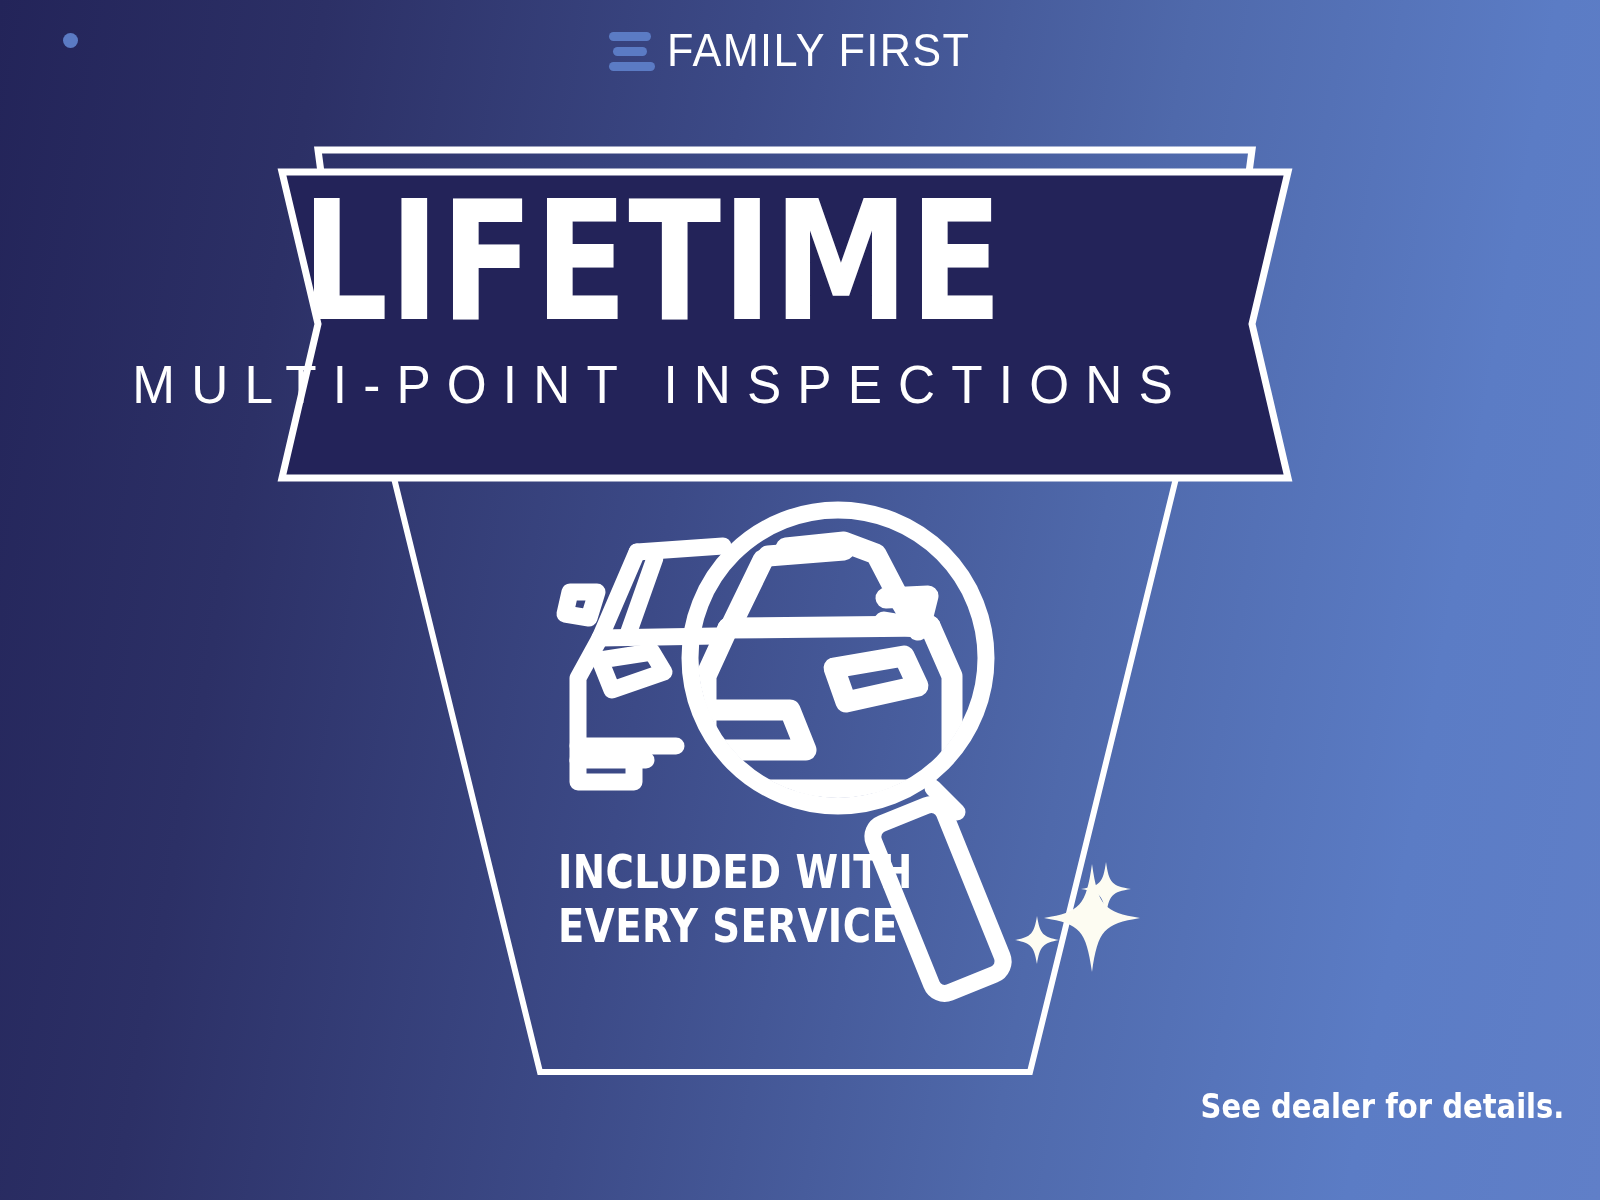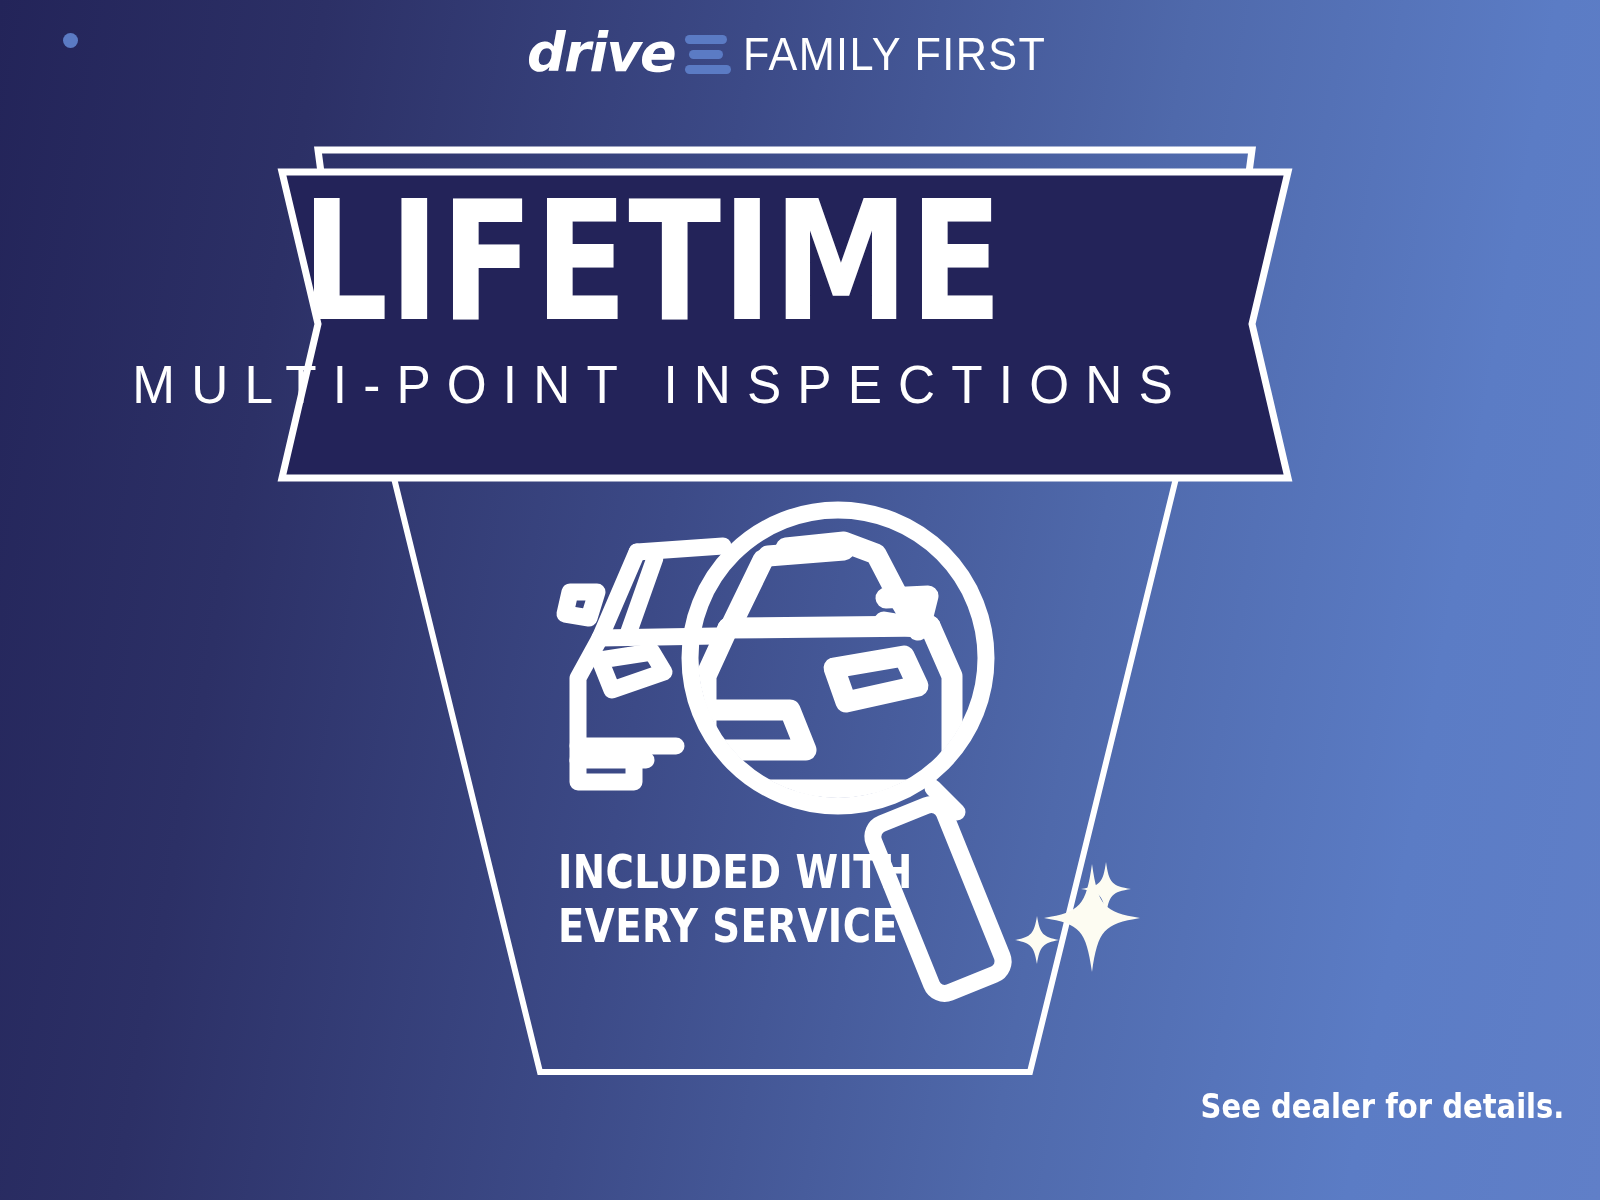--- a/index.html
+++ b/index.html
@@ -79,21 +79,20 @@
     position:absolute; right:36px; bottom:74px;
     font-family:"DejaVu Sans", sans-serif;
     font-weight:700; font-size:33px; color:#ffffff;
     letter-spacing:0px; transform:scaleX(.88); transform-origin:right bottom;
   }
 </style>
 </head>
 <body>
 
 <div id="logo-row">
-  <span id="logo-drive">drive</span>
   <span id="logo-dot"></span>
   <span id="logo-bars">
       <i></i>
       <i></i>
       <i></i>
     </span>
   <span id="logo-tagline">FAMILY FIRST</span>
 </div>
 
 <div id="stage">

